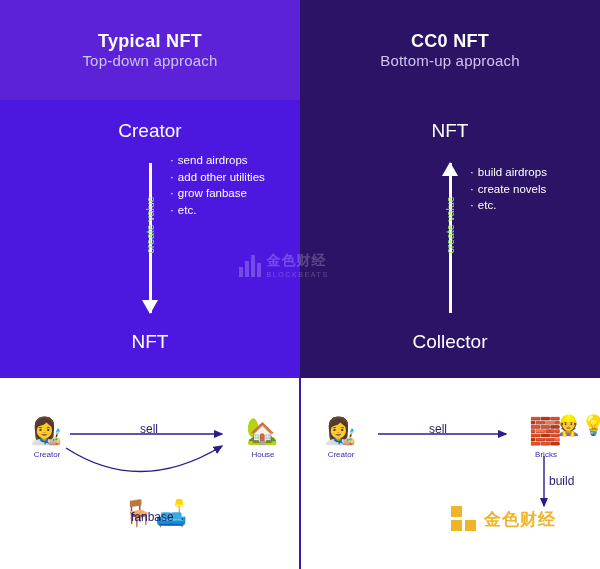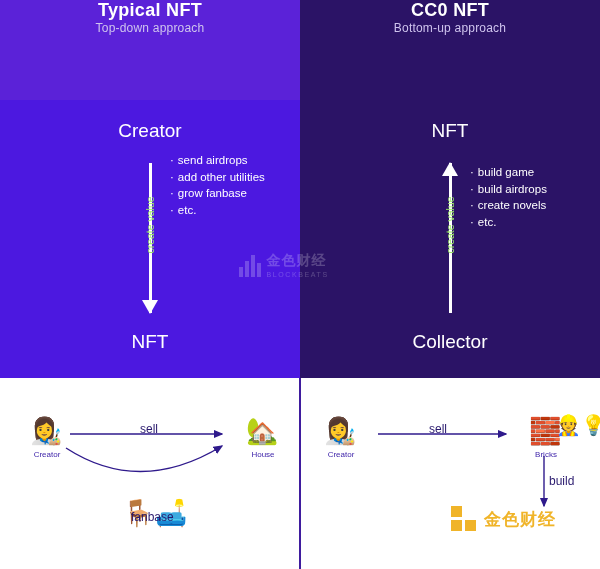--- a/index.html
+++ b/index.html
@@ -8,23 +8,23 @@
     background:#ffffff;
     font-family:"Liberation Sans", sans-serif;
     overflow:hidden;
   }
   .wrap{position:relative;width:600px;height:569px;}
 
   
   .header{position:absolute;left:0;top:0;width:600px;height:100px;display:flex;}
   .header-left{width:300px;height:100px;background:#5b22d8;}
   .header-right{width:300px;height:100px;background:#2b1366;}
-  .header-cell{display:flex;flex-direction:column;align-items:center;justify-content:flex-start;}
+  .header-cell{display:flex;flex-direction:column;align-items:center;justify-content:center;}
   .h-title{font-size:18px;font-weight:bold;color:#ffffff;letter-spacing:.3px;}
-  .h-sub{font-size:12px;color:#cfc4ee;margin-top:0;letter-spacing:.2px;}
+  .h-sub{font-size:15px;color:#cfc4ee;margin-top:0;letter-spacing:.2px;}
 
   
   .mid{position:absolute;left:0;top:100px;width:600px;height:278px;display:flex;}
   .mid-left{width:300px;height:278px;background:#4c18e0;position:relative;}
   .mid-right{width:300px;height:278px;background:#2b1366;position:relative;}
 
   .big-label{position:absolute;width:100%;text-align:center;color:#ffffff;font-size:19px;}
   .lbl-top{top:20px;}
   .lbl-bottom{top:231px;}
 
@@ -114,21 +114,20 @@
       <div class="big-label lbl-top">NFT</div>
       <div class="big-label lbl-bottom">Collector</div>
 
       <div class="arrowbox">
         <div class="arrow-line"></div>
         <div class="arrow-head-up"></div>
         <div class="arrow-caption">create value</div>
       </div>
 
       <div class="bullets" style="top:64px;">
-        <div class="b"><span class="dot">·</span><span>build game</span></div>
         <div class="b"><span class="dot">·</span><span>build airdrops</span></div>
         <div class="b"><span class="dot">·</span><span>create novels</span></div>
         <div class="b"><span class="dot">·</span><span>etc.</span></div>
       </div>
     </div>
 
     <div class="wm-mid">
       <div class="wm-bars">
         <i style="height:10px"></i>
           <i style="height:16px"></i>

